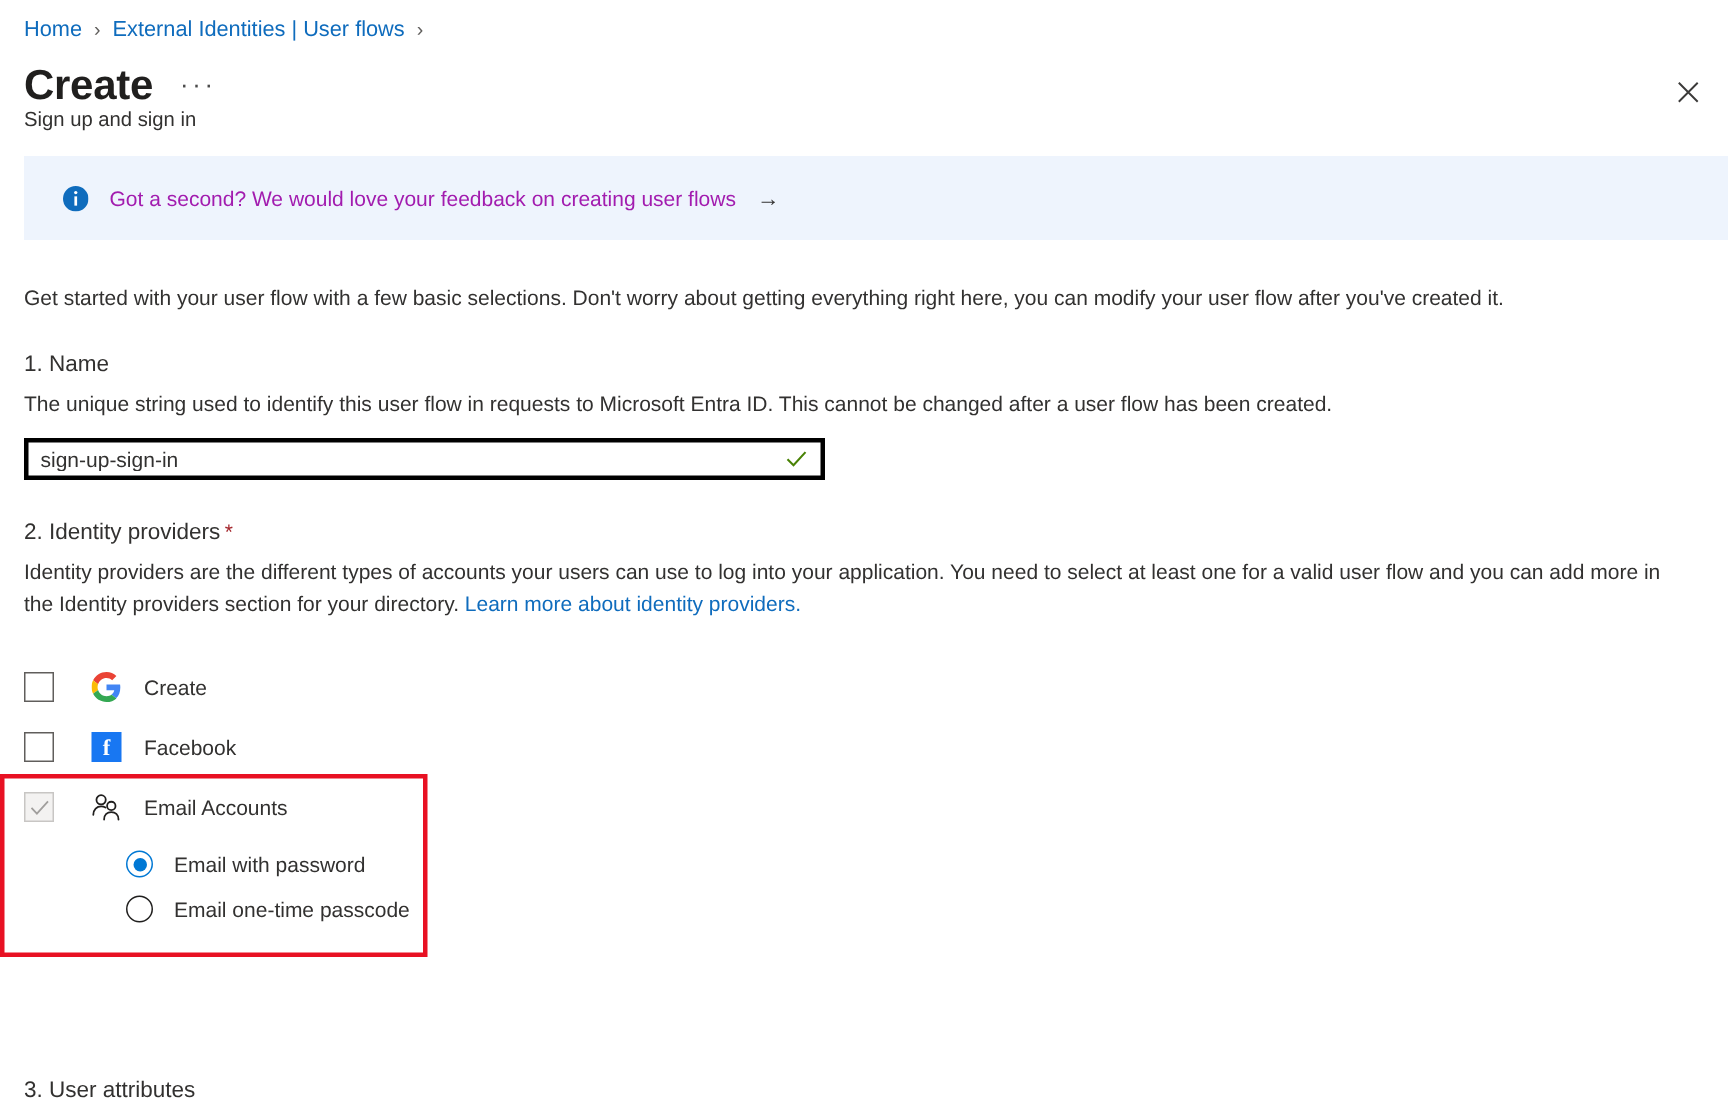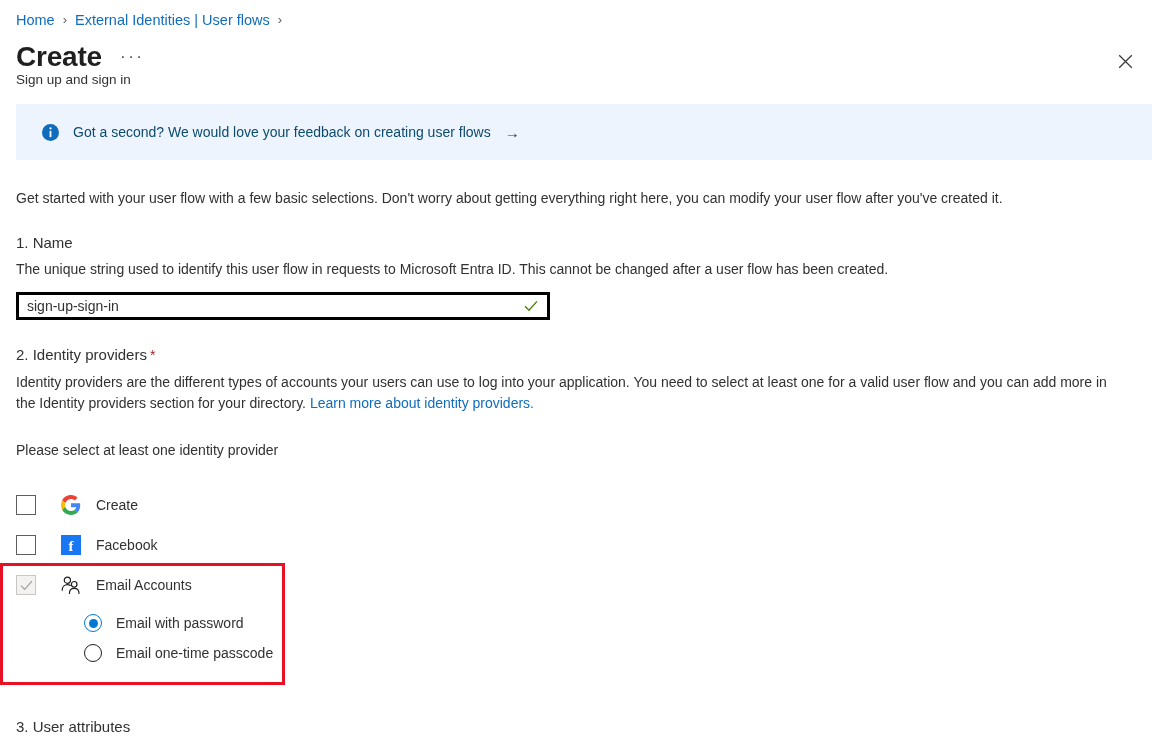--- a/index.html
+++ b/index.html
@@ -99,21 +99,21 @@
     padding-left: 26px;
   }
   .info-icon {
     width: 17px;
     height: 17px;
     flex: 0 0 auto;
     margin-right: 14px;
   }
   .banner-text {
     font-size: 14px;
-    color: #0c4a6e;
+    color: #a21caf;
     line-height: 20px;
   }
   .banner-arrow {
     margin-left: 14px;
     font-size: 15px;
     color: #323130;
     cursor: pointer;
   }
   .banner-link-wrap {
     display: flex;
@@ -361,21 +361,20 @@
     </span>
   </div>
 
   <div class="section-head">
     <span>2. Identity providers</span><span class="req-star">*</span>
   </div>
   <div class="section-desc">
     <span>Identity providers are the different types of accounts your users can use to log into your application. You need to select at least one for a valid user flow and you can add more in the Identity providers section for your directory. </span><a class="inline-link" href="#">Learn more about identity providers.</a>
   </div>
 
-  <div class="please-select">Please select at least one identity provider</div>
 
   <div class="providers">
 
     <div class="provider-row">
       <span class="cbx"></span>
       <span class="provider-icon">
         <svg class="g-icon" viewBox="0 0 48 48">
           <path fill="#EA4335" d="M24 9.5c3.5 0 6.6 1.2 9 3.6l6.8-6.8C35.6 2.4 30.2 0 24 0 14.6 0 6.5 5.4 2.6 13.2l7.9 6.2C12.4 13.6 17.7 9.5 24 9.5z"></path>
           <path fill="#4285F4" d="M46.1 24.6c0-1.6-.1-3.1-.4-4.6H24v9.1h12.4c-.5 2.9-2.2 5.3-4.6 7l7.6 5.9c4.4-4.1 6.7-10.1 6.7-17.4z"></path>
           <path fill="#FBBC05" d="M10.5 28.6c-.5-1.5-.8-3-.8-4.6s.3-3.1.8-4.6l-7.9-6.2C1 16.3 0 20 0 24s1 7.7 2.6 10.8l7.9-6.2z"></path>

